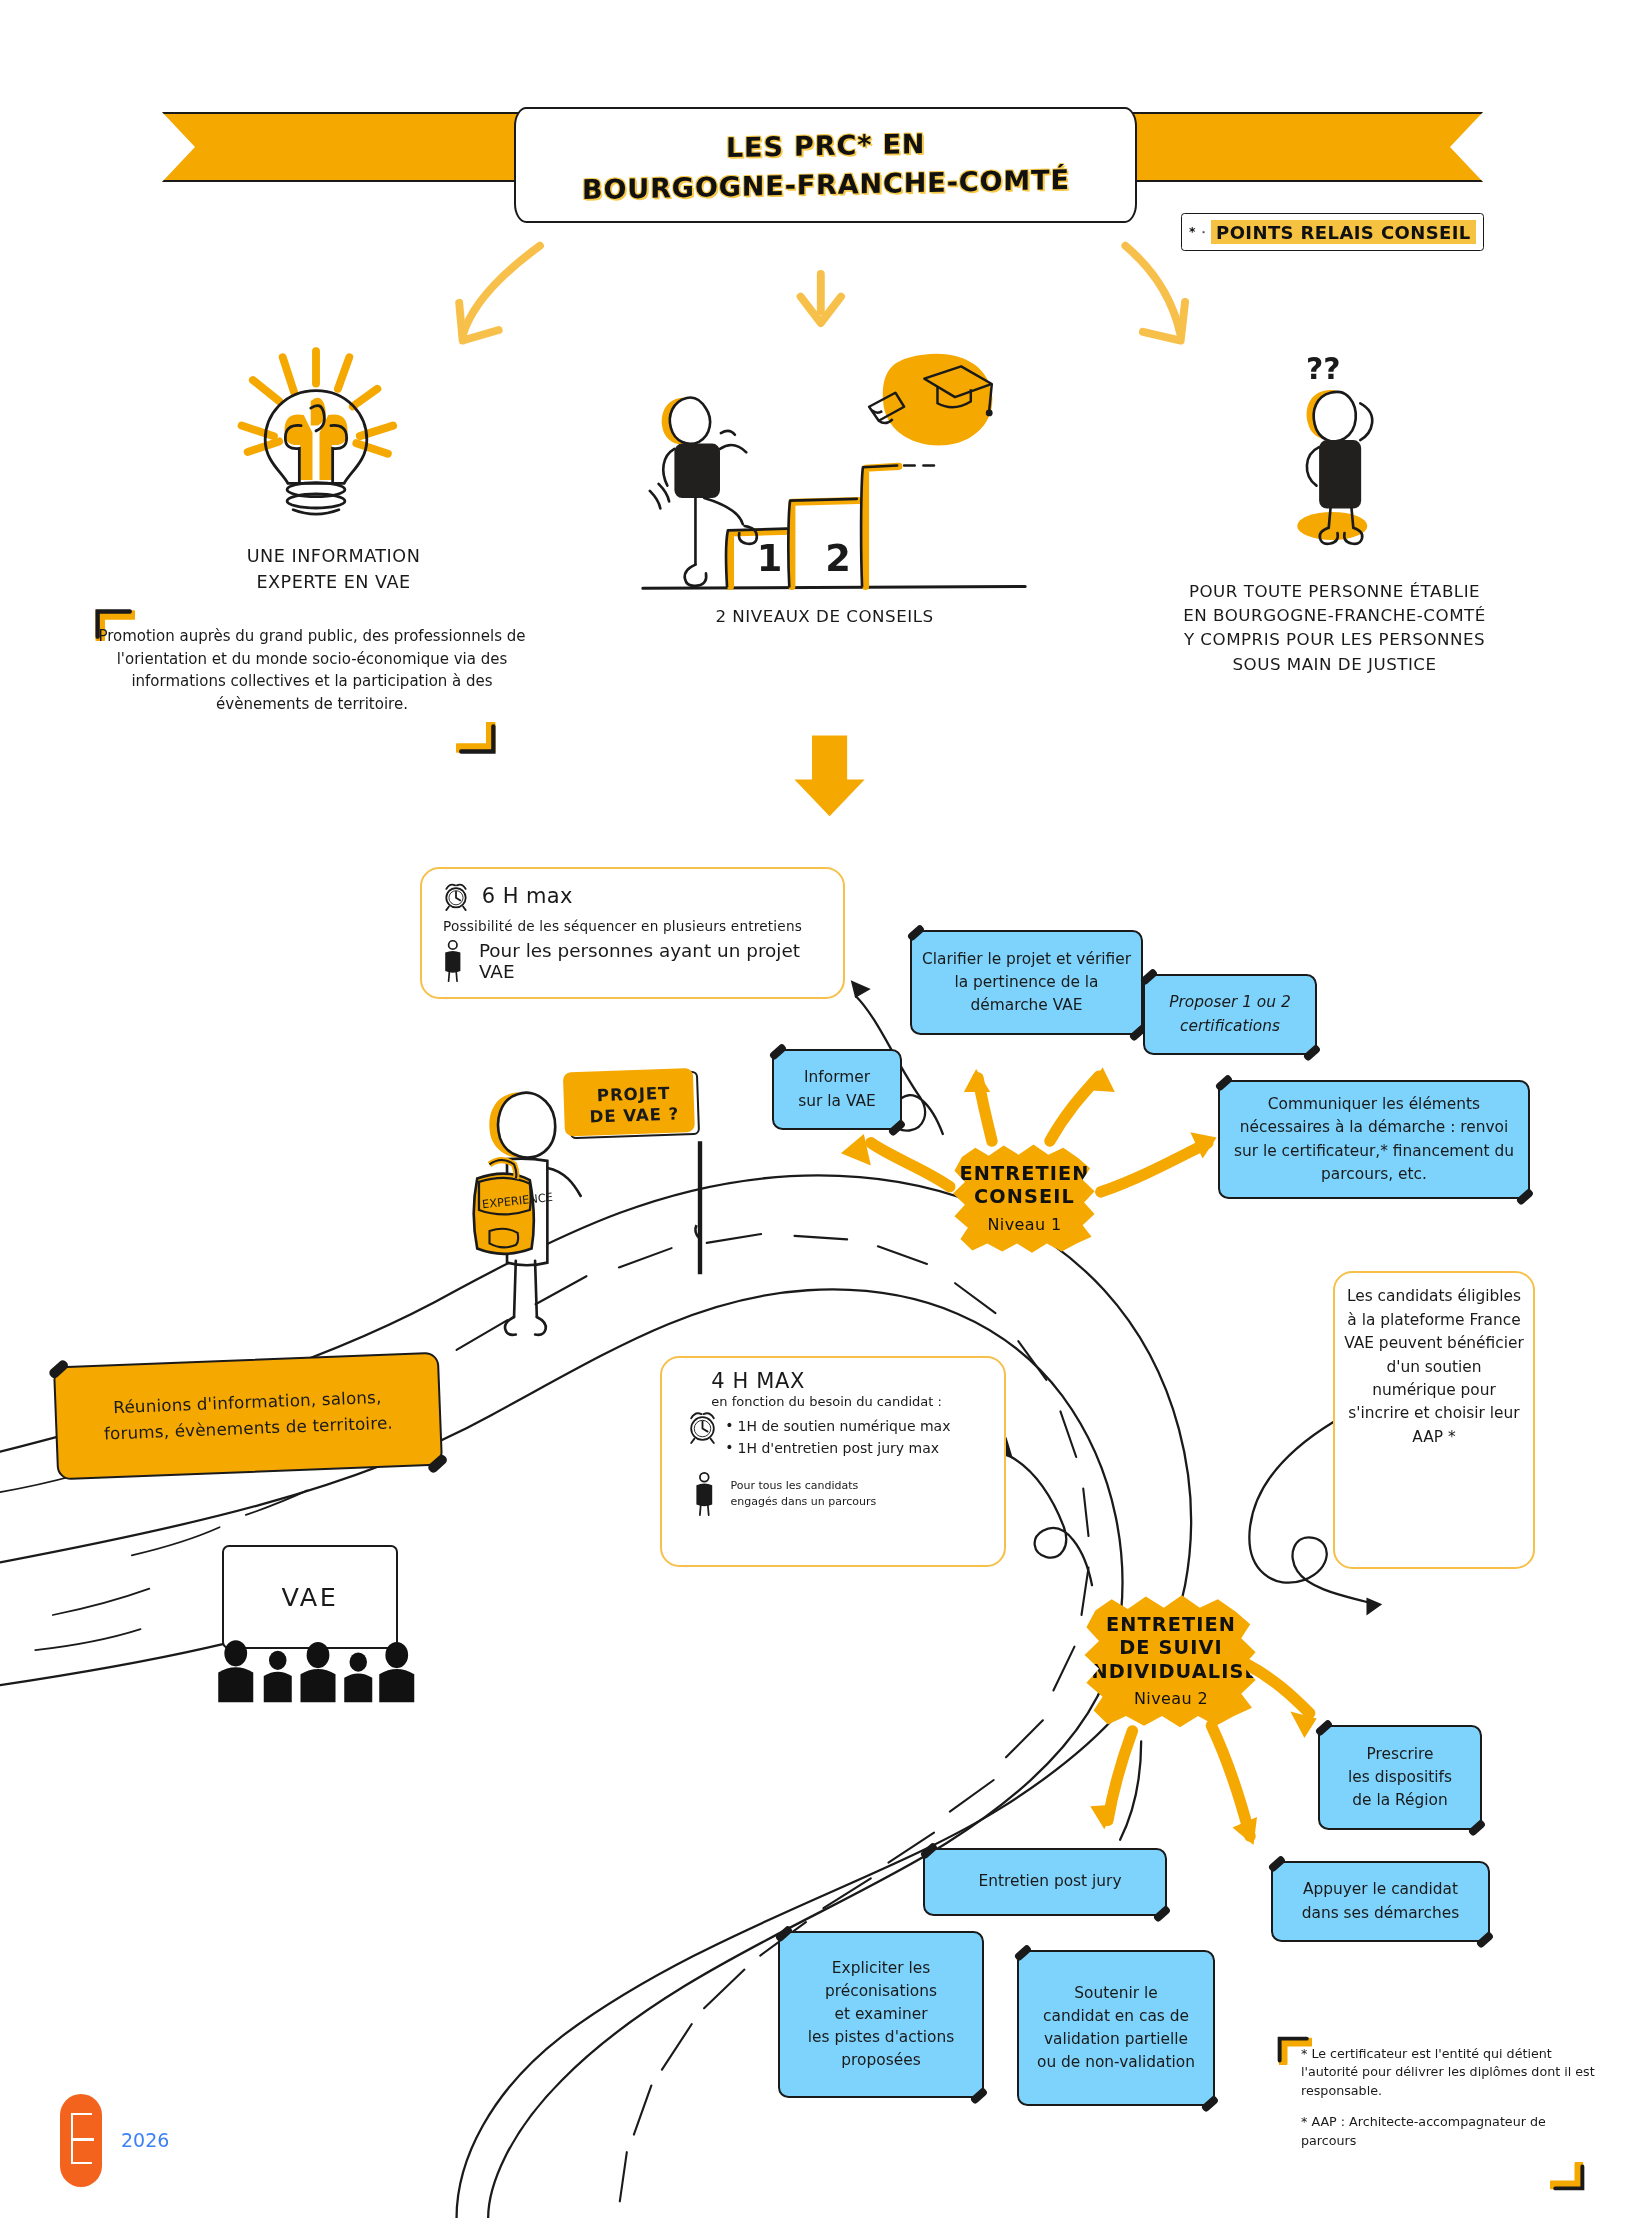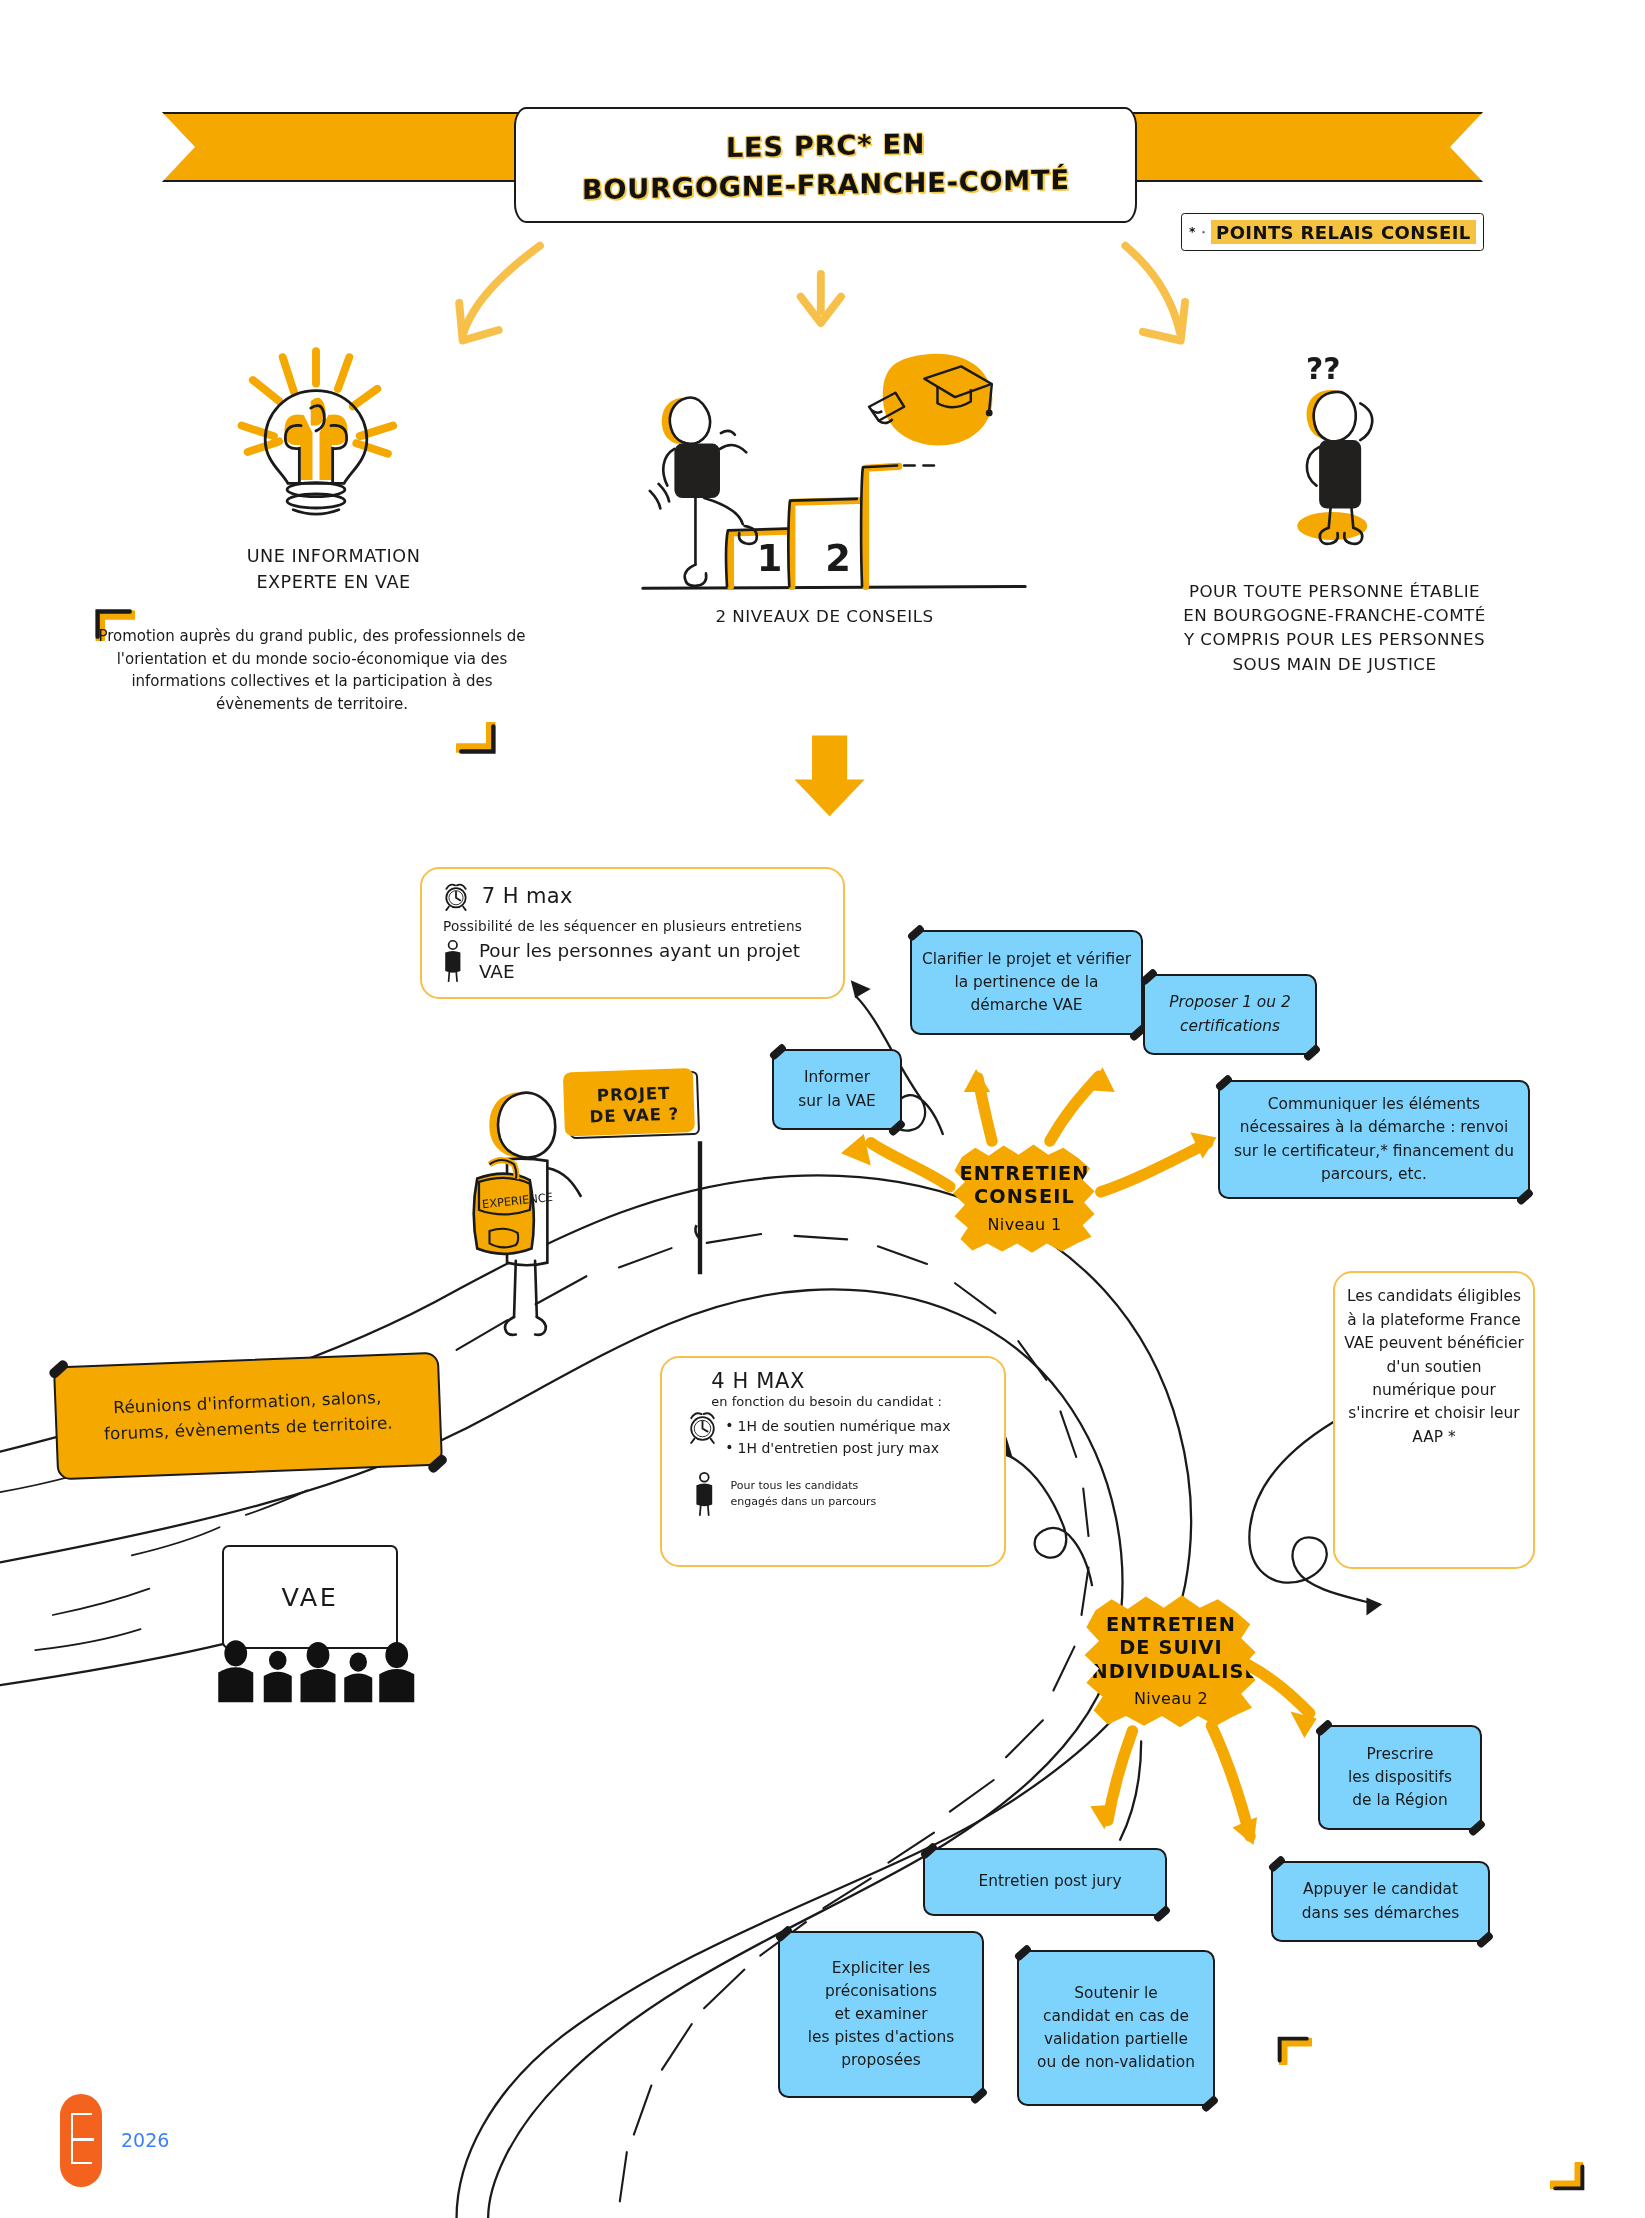--- a/index.html
+++ b/index.html
@@ -462,21 +462,21 @@
 
   <div id="card-1h" class="abs card-yellow">
     <div class="row">
       <svg width="30" height="30" viewBox="0 0 34 34">
         <circle cx="17" cy="19" r="11" fill="none" stroke="#1a1a1a" stroke-width="2"></circle>
         <circle cx="17" cy="19" r="8" fill="none" stroke="#1a1a1a" stroke-width="1"></circle>
         <path d="M17,12 L17,19 L22,22" fill="none" stroke="#1a1a1a" stroke-width="2" stroke-linecap="round"></path>
         <path d="M6,9 q4,-7 10,-4 M28,9 q-4,-7 -10,-4" fill="none" stroke="#1a1a1a" stroke-width="2" stroke-linecap="round"></path>
         <path d="M9,29 l-3,4 M25,29 l3,4" stroke="#1a1a1a" stroke-width="2" stroke-linecap="round"></path>
       </svg>
-      <div class="hw big">7 H max</div>
+      <div class="hw big">6 H max</div>
     </div>
     <div class="hw sub">Possibilité de les séquencer en plusieurs entretiens</div>
     <div class="row2">
       <svg width="24.6" height="46" viewBox="0 0 28 52">
         <circle cx="14" cy="7" r="5" fill="none" stroke="#1a1a1a" stroke-width="2"></circle>
         <path d="M5,16 q9,-4 18,0 l0,22 q-9,4 -18,0 z" fill="#1a1a1a"></path>
         <path d="M10,38 L9,50 M18,38 L19,50" stroke="#1a1a1a" stroke-width="2" stroke-linecap="round"></path>
       </svg>
       <div class="hw t">Pour les personnes ayant un projet VAE</div>
     </div>
@@ -605,20 +605,24 @@
   <div id="box-soutenir" class="abs abox card-black">
     <div class="hw t">Soutenir le<br>candidat en cas de<br>validation partielle<br>ou de non-validation</div>
   </div>
 
   <div class="abs corner" id="fn-corner-tl">
     <svg width="35" height="30" viewBox="0 0 40 34">
       <path d="M7,32 L7,8 L38,8" stroke="#F5A800" stroke-width="10" fill="none" stroke-linecap="round"></path>
       <path d="M3,29 L3,4 L34,4" stroke="#1a1a1a" stroke-width="4.5" fill="none" stroke-linecap="round"></path>
     </svg>
   </div>
+  <div id="footnotes" class="abs">
+    <div class="hw fn">* Le certificateur est l'entité qui détient l'autorité pour délivrer les diplômes dont il est responsable.</div>
+    <div class="hw fn">* AAP : Architecte-accompagnateur de parcours</div>
+  </div>
   <div class="abs corner" id="fn-corner-br">
     <svg width="35" height="30" viewBox="0 0 40 34">
       <path d="M33,2 L33,26 L2,26" stroke="#F5A800" stroke-width="10" fill="none" stroke-linecap="round"></path>
       <path d="M37,5 L37,30 L6,30" stroke="#1a1a1a" stroke-width="4.5" fill="none" stroke-linecap="round"></path>
     </svg>
   </div>
 
   <div id="logo-mark" class="abs">
     <div id="logo-e"></div>
   </div>

